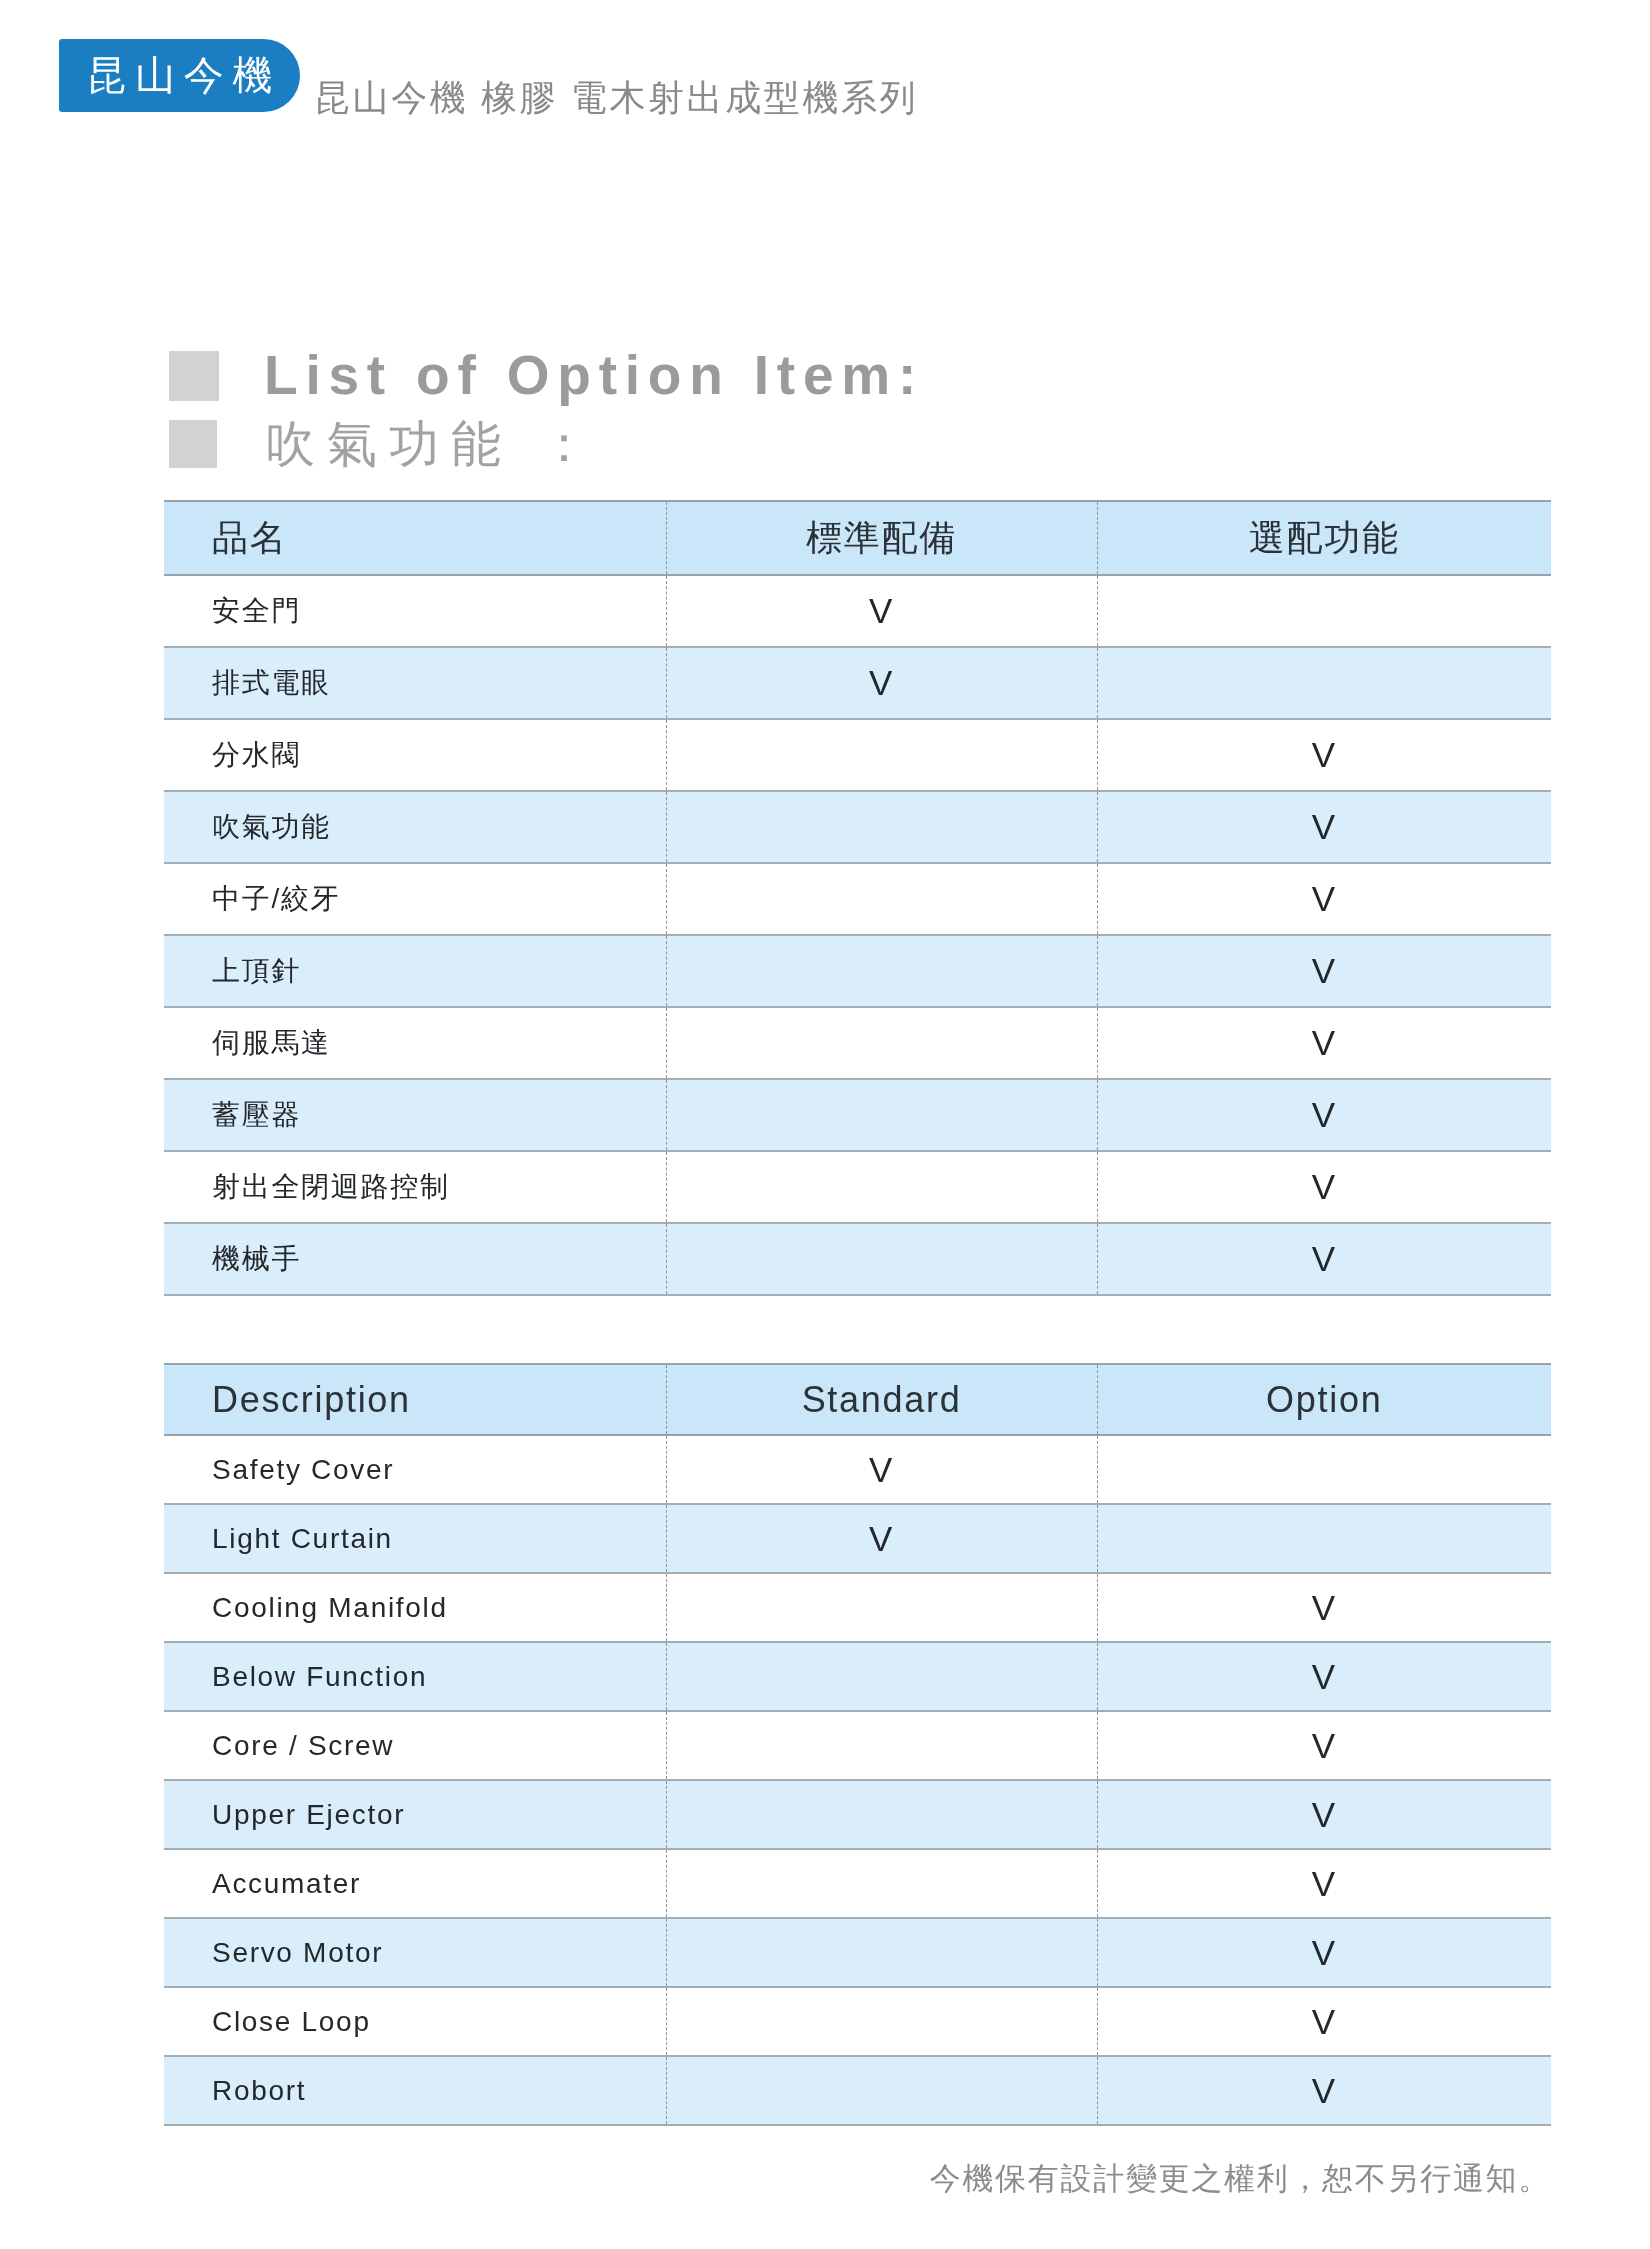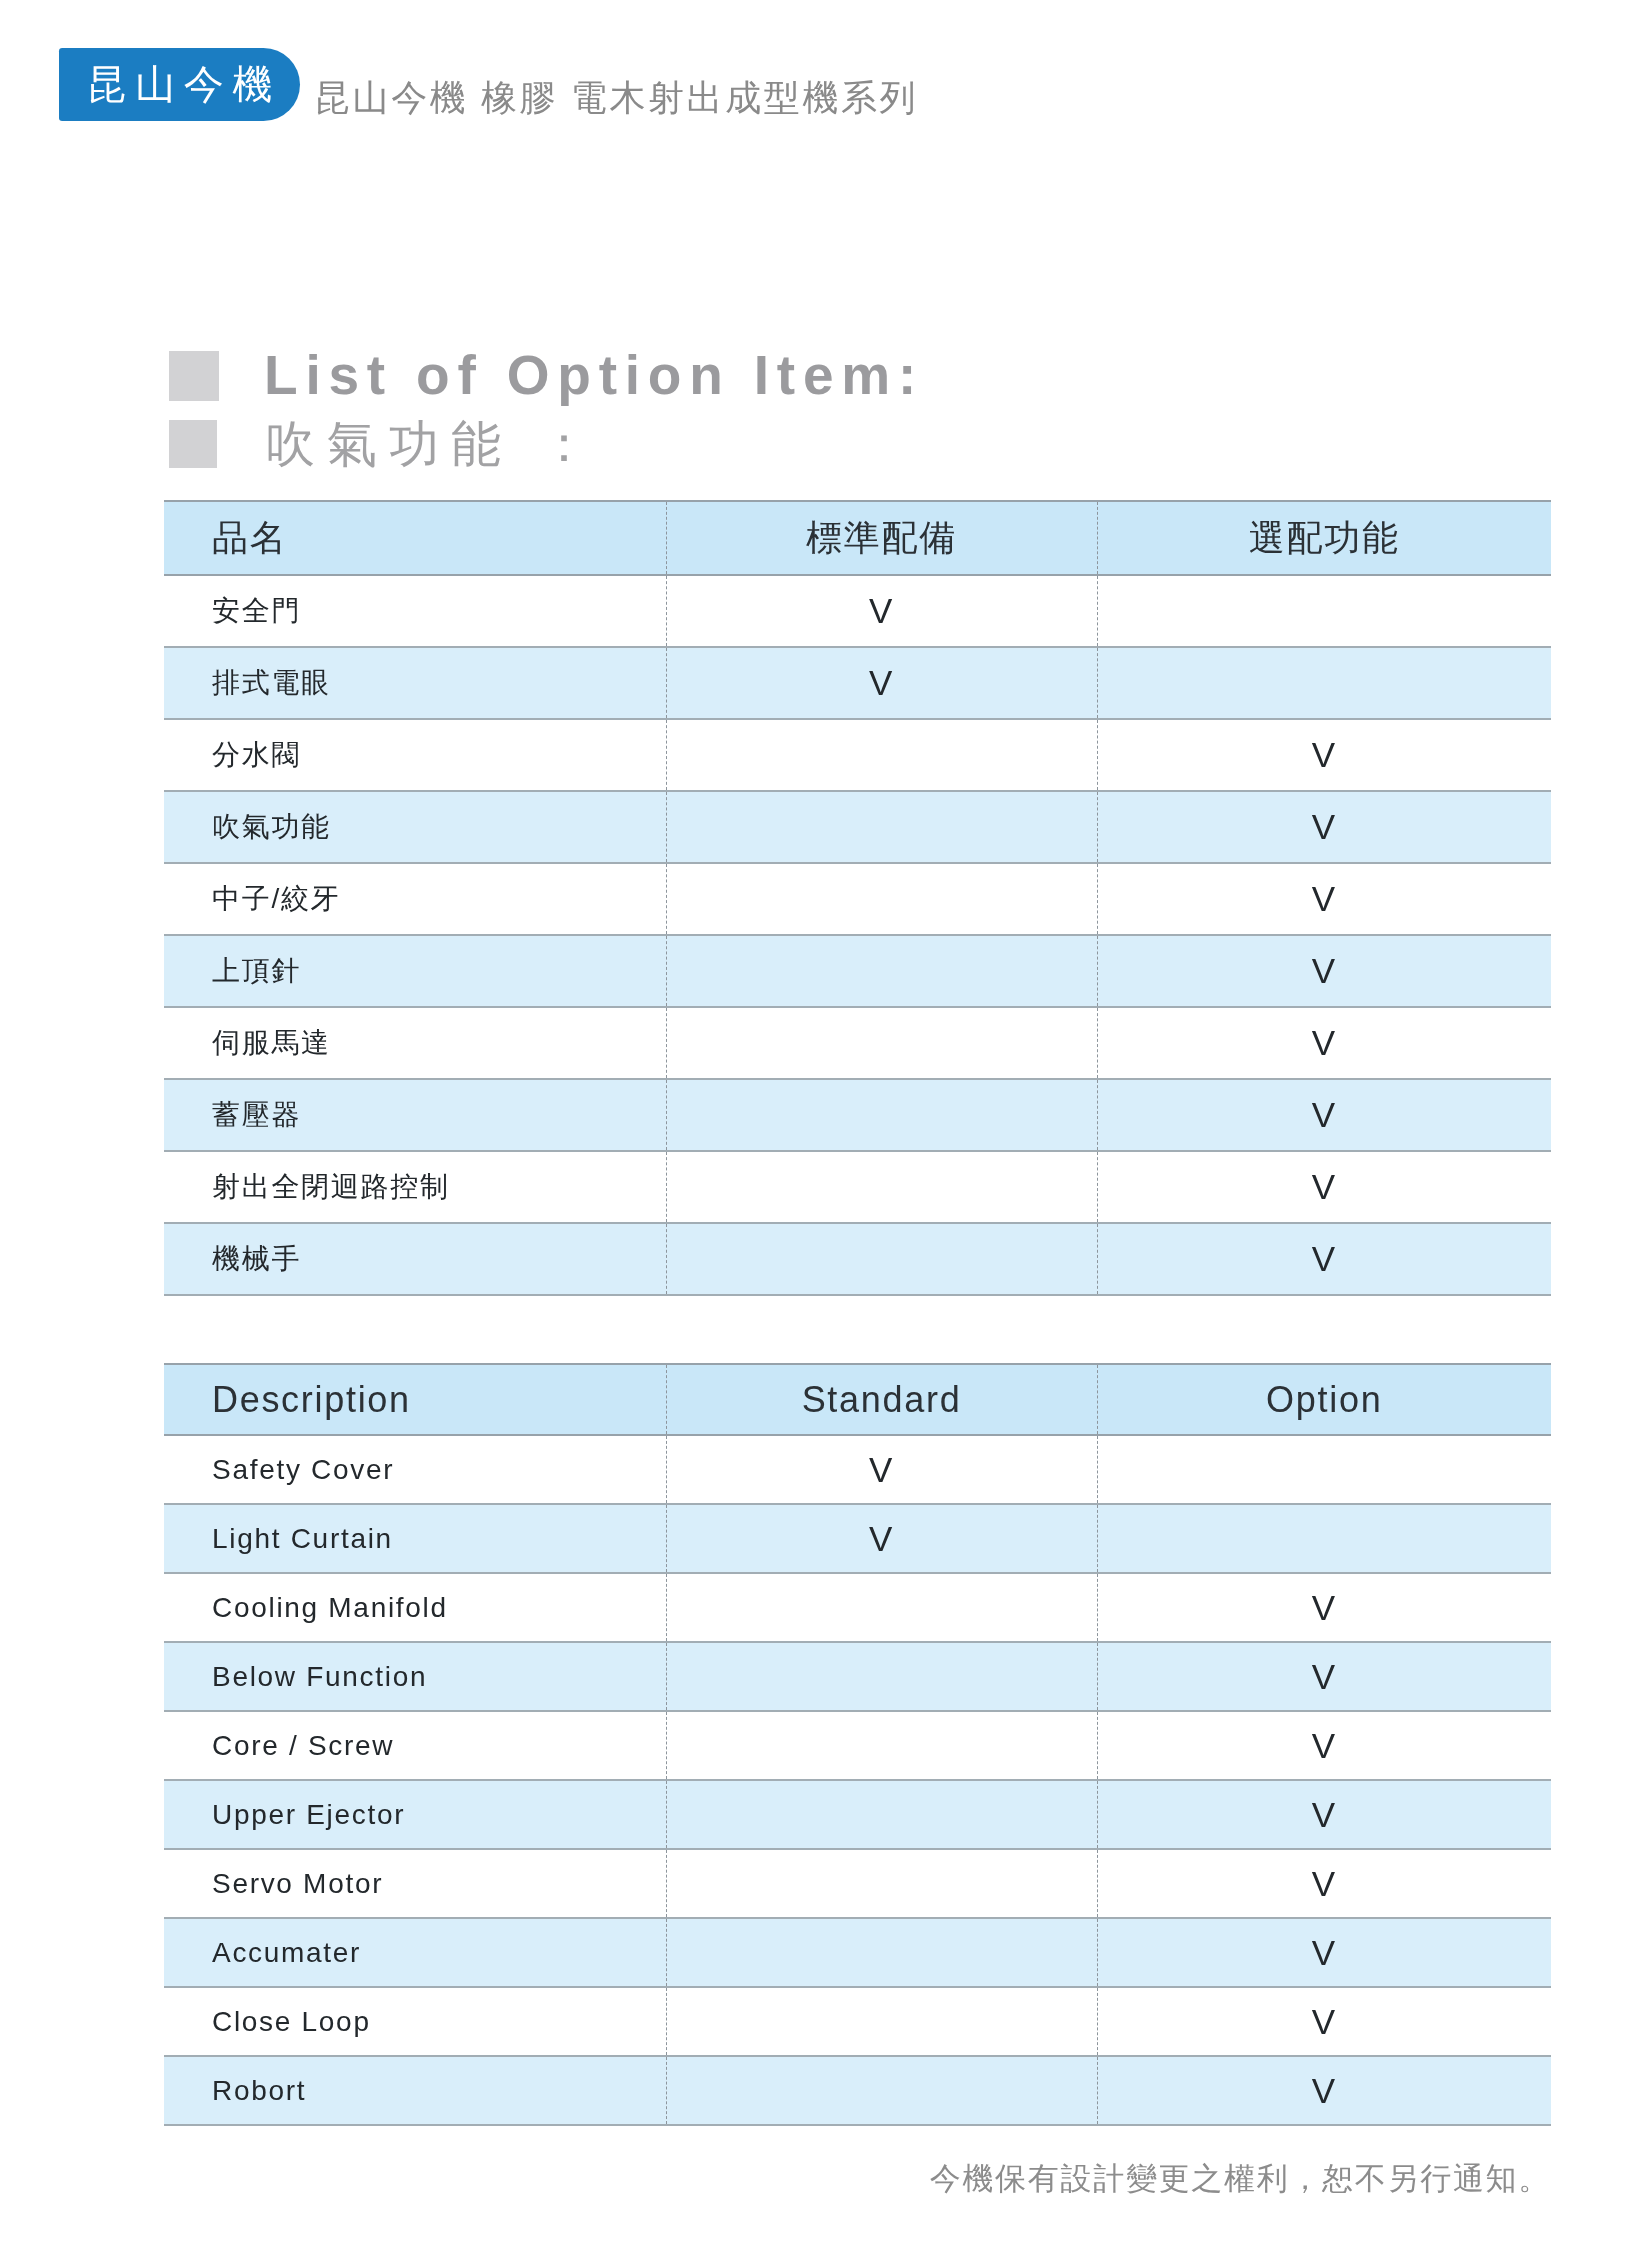--- a/index.html
+++ b/index.html
@@ -5,21 +5,21 @@
   html,body{margin:0;padding:0;background:#ffffff;}
   body{
     width:1651px;height:2250px;position:relative;
     font-family:"Liberation Sans", sans-serif;
     -webkit-font-smoothing:antialiased;
   }
   .page{position:absolute;inset:0;background:#ffffff;overflow:hidden;}
 
   
   .brand-badge{
-    position:absolute;left:59px;top:48px;width:241px;height:73px;
+    position:absolute;left:59px;top:39px;width:241px;height:73px;
     background:#1b7dc2;border-radius:3.5px 40px 40px 3.5px;
     display:flex;align-items:center;justify-content:center;
     color:#ffffff;font-size:40px;letter-spacing:8.7px;
     text-indent:8.7px;
   }
   .brand-subtitle{
     position:absolute;left:314px;top:74px;
     color:#8a8a8a;font-size:36px;letter-spacing:2.6px;white-space:nowrap;
   }
 
@@ -204,26 +204,26 @@
           <td class="name-cell">Core / Screw</td>
           <td class="mark-cell"></td>
           <td class="mark-cell">V</td>
         </tr>
         <tr>
           <td class="name-cell">Upper Ejector</td>
           <td class="mark-cell"></td>
           <td class="mark-cell">V</td>
         </tr>
         <tr>
+          <td class="name-cell">Accumater</td>
+          <td class="mark-cell"></td>
+          <td class="mark-cell">V</td>
+        </tr>
+        <tr>
           <td class="name-cell">Servo Motor</td>
-          <td class="mark-cell"></td>
-          <td class="mark-cell">V</td>
-        </tr>
-        <tr>
-          <td class="name-cell">Accumater</td>
           <td class="mark-cell"></td>
           <td class="mark-cell">V</td>
         </tr>
         <tr>
           <td class="name-cell">Close Loop</td>
           <td class="mark-cell"></td>
           <td class="mark-cell">V</td>
         </tr>
         <tr>
           <td class="name-cell">Robort</td>

